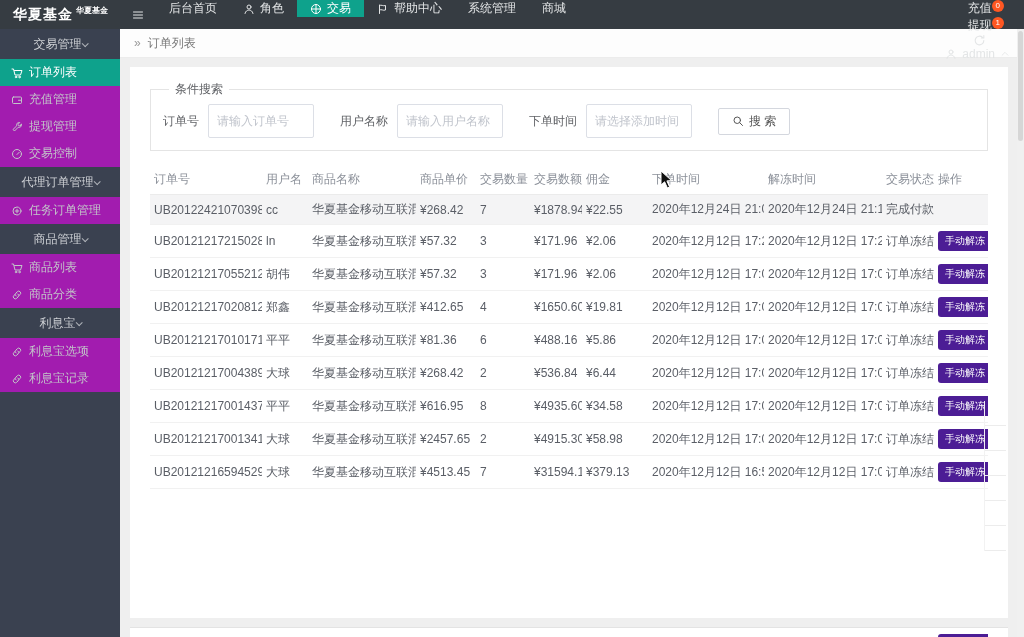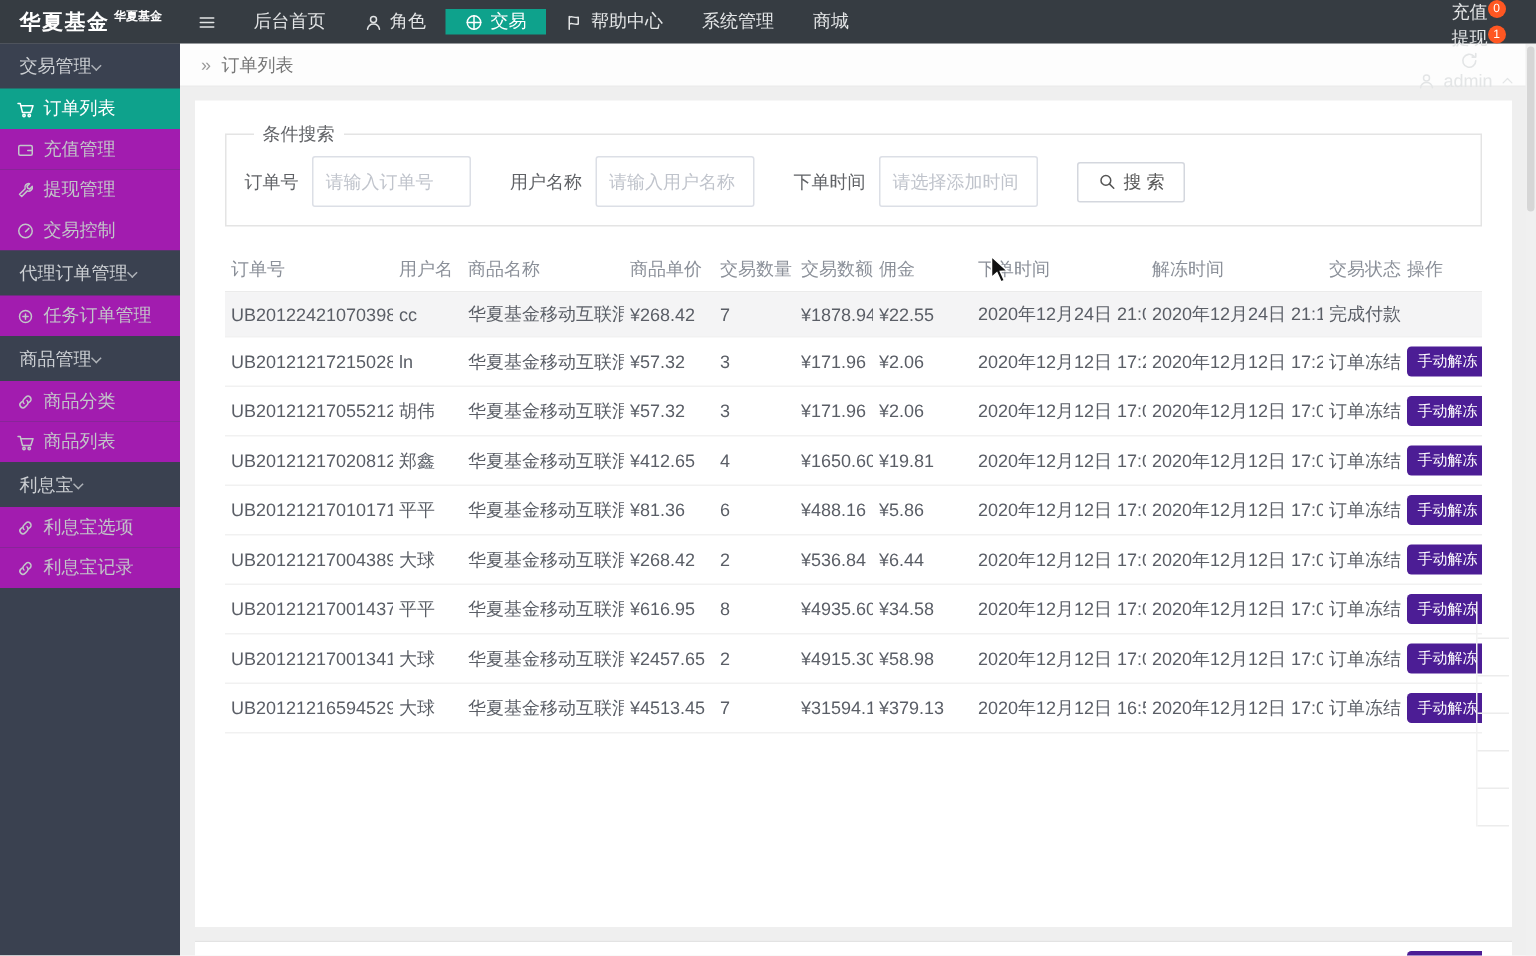--- a/index.html
+++ b/index.html
@@ -14,21 +14,21 @@
   .nav-item { display:flex; align-items:center; gap:5px; padding:0 13px; cursor:pointer; white-space:nowrap; }
   .nav-item.active { background:#0ea28c; color:#fff; }
   .topbar-right { margin-left:auto; display:flex; align-items:center;flex-direction:column; }
   .top-action { position:relative; padding:0 11px; cursor:pointer; }
   .badge { position:absolute; top:0px; right:-1px; background:#ff5722; color:#fff; font-size:8px; min-width:12px; height:12px; line-height:12px; border-radius:7px; text-align:center; padding:0 2px; }
   .refresh-btn { display:flex; align-items:center; padding:0 11px; cursor:pointer; }
   .user-menu { display:flex; align-items:center; gap:5px; padding:0 14px 0 10px; cursor:pointer; }
 
   
   .sidebar { position:absolute; top:29px; left:0; bottom:0; width:120px; background:#3a4150; z-index:20; }
-  .side-group { height:30px; display:flex; align-items:center; justify-content:flex-start; padding:0 13px; color:#cdd0d4; background:#3a4150; cursor:pointer; }
+  .side-group { height:30px; display:flex; align-items:center; justify-content:center; padding:0 13px; color:#cdd0d4; background:#3a4150; cursor:pointer; }
   .side-item { height:27px; display:flex; align-items:center; gap:6px; padding:0 11px; color:#c2c5c9; background:#a21caf; cursor:pointer; }
   .side-item.active { background:#0ea28c; color:#fff; }
   .chev { width:5px; height:5px; border-right:1px solid #aeb2b8; border-bottom:1px solid #aeb2b8; transform:rotate(45deg) translateY(-1px); }
 
   
   .main { position:absolute; left:120px; top:29px; right:0; bottom:0; background:#efefef; }
   .breadcrumb { height:29px; background:#fdfdfd; display:flex; align-items:center; gap:7px; padding-left:14px; color:#777; border-bottom:1px solid #ececec; }
   .breadcrumb .arrow { color:#999; font-size:12px; }
   .panel { position:absolute; left:10px; right:16px; top:38px; height:551px; background:#fff; }
 
@@ -70,21 +70,21 @@
 <div class="topbar">
   <div class="logo">
     <span>华夏基金</span>
       <sup>华夏基金</sup>
   </div>
   <div class="menu-toggle">
       <svg class="ic" width="12" height="12" viewBox="0 0 24 24" fill="none" stroke="currentColor" stroke-width="2" stroke-linecap="round" stroke-linejoin="round">
         <path d="M3 6h18M3 12h18M3 18h18"></path>
       </svg>
     </div>
-  <div style="display:flex; align-items:center;" id="topnav">
+  <div style="display:flex; align-items:flex-start;" id="topnav">
       <div class="nav-item">
         <span>后台首页</span>
       </div>
       <div class="nav-item">
         <svg class="ic" width="12" height="12" viewBox="0 0 24 24" fill="none" stroke="currentColor" stroke-width="2" stroke-linecap="round" stroke-linejoin="round">
           <circle cx="12" cy="8" r="4"></circle>
           <path d="M4 21c1-5 5-7 8-7s7 2 8 7"></path>
         </svg>
         <span>角色</span>
       </div>
@@ -178,32 +178,32 @@
         <path d="M8.5 12h7M12 8.5v7"></path>
       </svg>
       <span>任务订单管理</span>
     </div>
     <div class="side-group">
       <span>商品管理</span>
       <span class="chev"></span>
     </div>
     <div class="side-item">
       <svg class="ic" width="12" height="12" viewBox="0 0 24 24" fill="none" stroke="currentColor" stroke-width="2" stroke-linecap="round" stroke-linejoin="round">
-        <path d="M10 14a4 4 0 0 1 0-6l2.5-2.5a4 4 0 0 1 5.7 5.7L16 13"></path>
-        <path d="M14 10a4 4 0 0 1 0 6l-2.5 2.5a4 4 0 0 1-5.7-5.7L8 11"></path>
-      </svg>
-      <span>商品分类</span>
-    </div>
-    <div class="side-item">
-      <svg class="ic" width="12" height="12" viewBox="0 0 24 24" fill="none" stroke="currentColor" stroke-width="2" stroke-linecap="round" stroke-linejoin="round">
         <path d="M2 4h3l3 12h11l3-9H7"></path>
         <circle cx="10" cy="20" r="1.6"></circle>
         <circle cx="17" cy="20" r="1.6"></circle>
       </svg>
       <span>商品列表</span>
+    </div>
+    <div class="side-item">
+      <svg class="ic" width="12" height="12" viewBox="0 0 24 24" fill="none" stroke="currentColor" stroke-width="2" stroke-linecap="round" stroke-linejoin="round">
+        <path d="M10 14a4 4 0 0 1 0-6l2.5-2.5a4 4 0 0 1 5.7 5.7L16 13"></path>
+        <path d="M14 10a4 4 0 0 1 0 6l-2.5 2.5a4 4 0 0 1-5.7-5.7L8 11"></path>
+      </svg>
+      <span>商品分类</span>
     </div>
     <div class="side-group">
       <span>利息宝</span>
       <span class="chev"></span>
     </div>
     <div class="side-item">
       <svg class="ic" width="12" height="12" viewBox="0 0 24 24" fill="none" stroke="currentColor" stroke-width="2" stroke-linecap="round" stroke-linejoin="round">
         <path d="M10 14a4 4 0 0 1 0-6l2.5-2.5a4 4 0 0 1 5.7 5.7L16 13"></path>
         <path d="M14 10a4 4 0 0 1 0 6l-2.5 2.5a4 4 0 0 1-5.7-5.7L8 11"></path>
       </svg>

